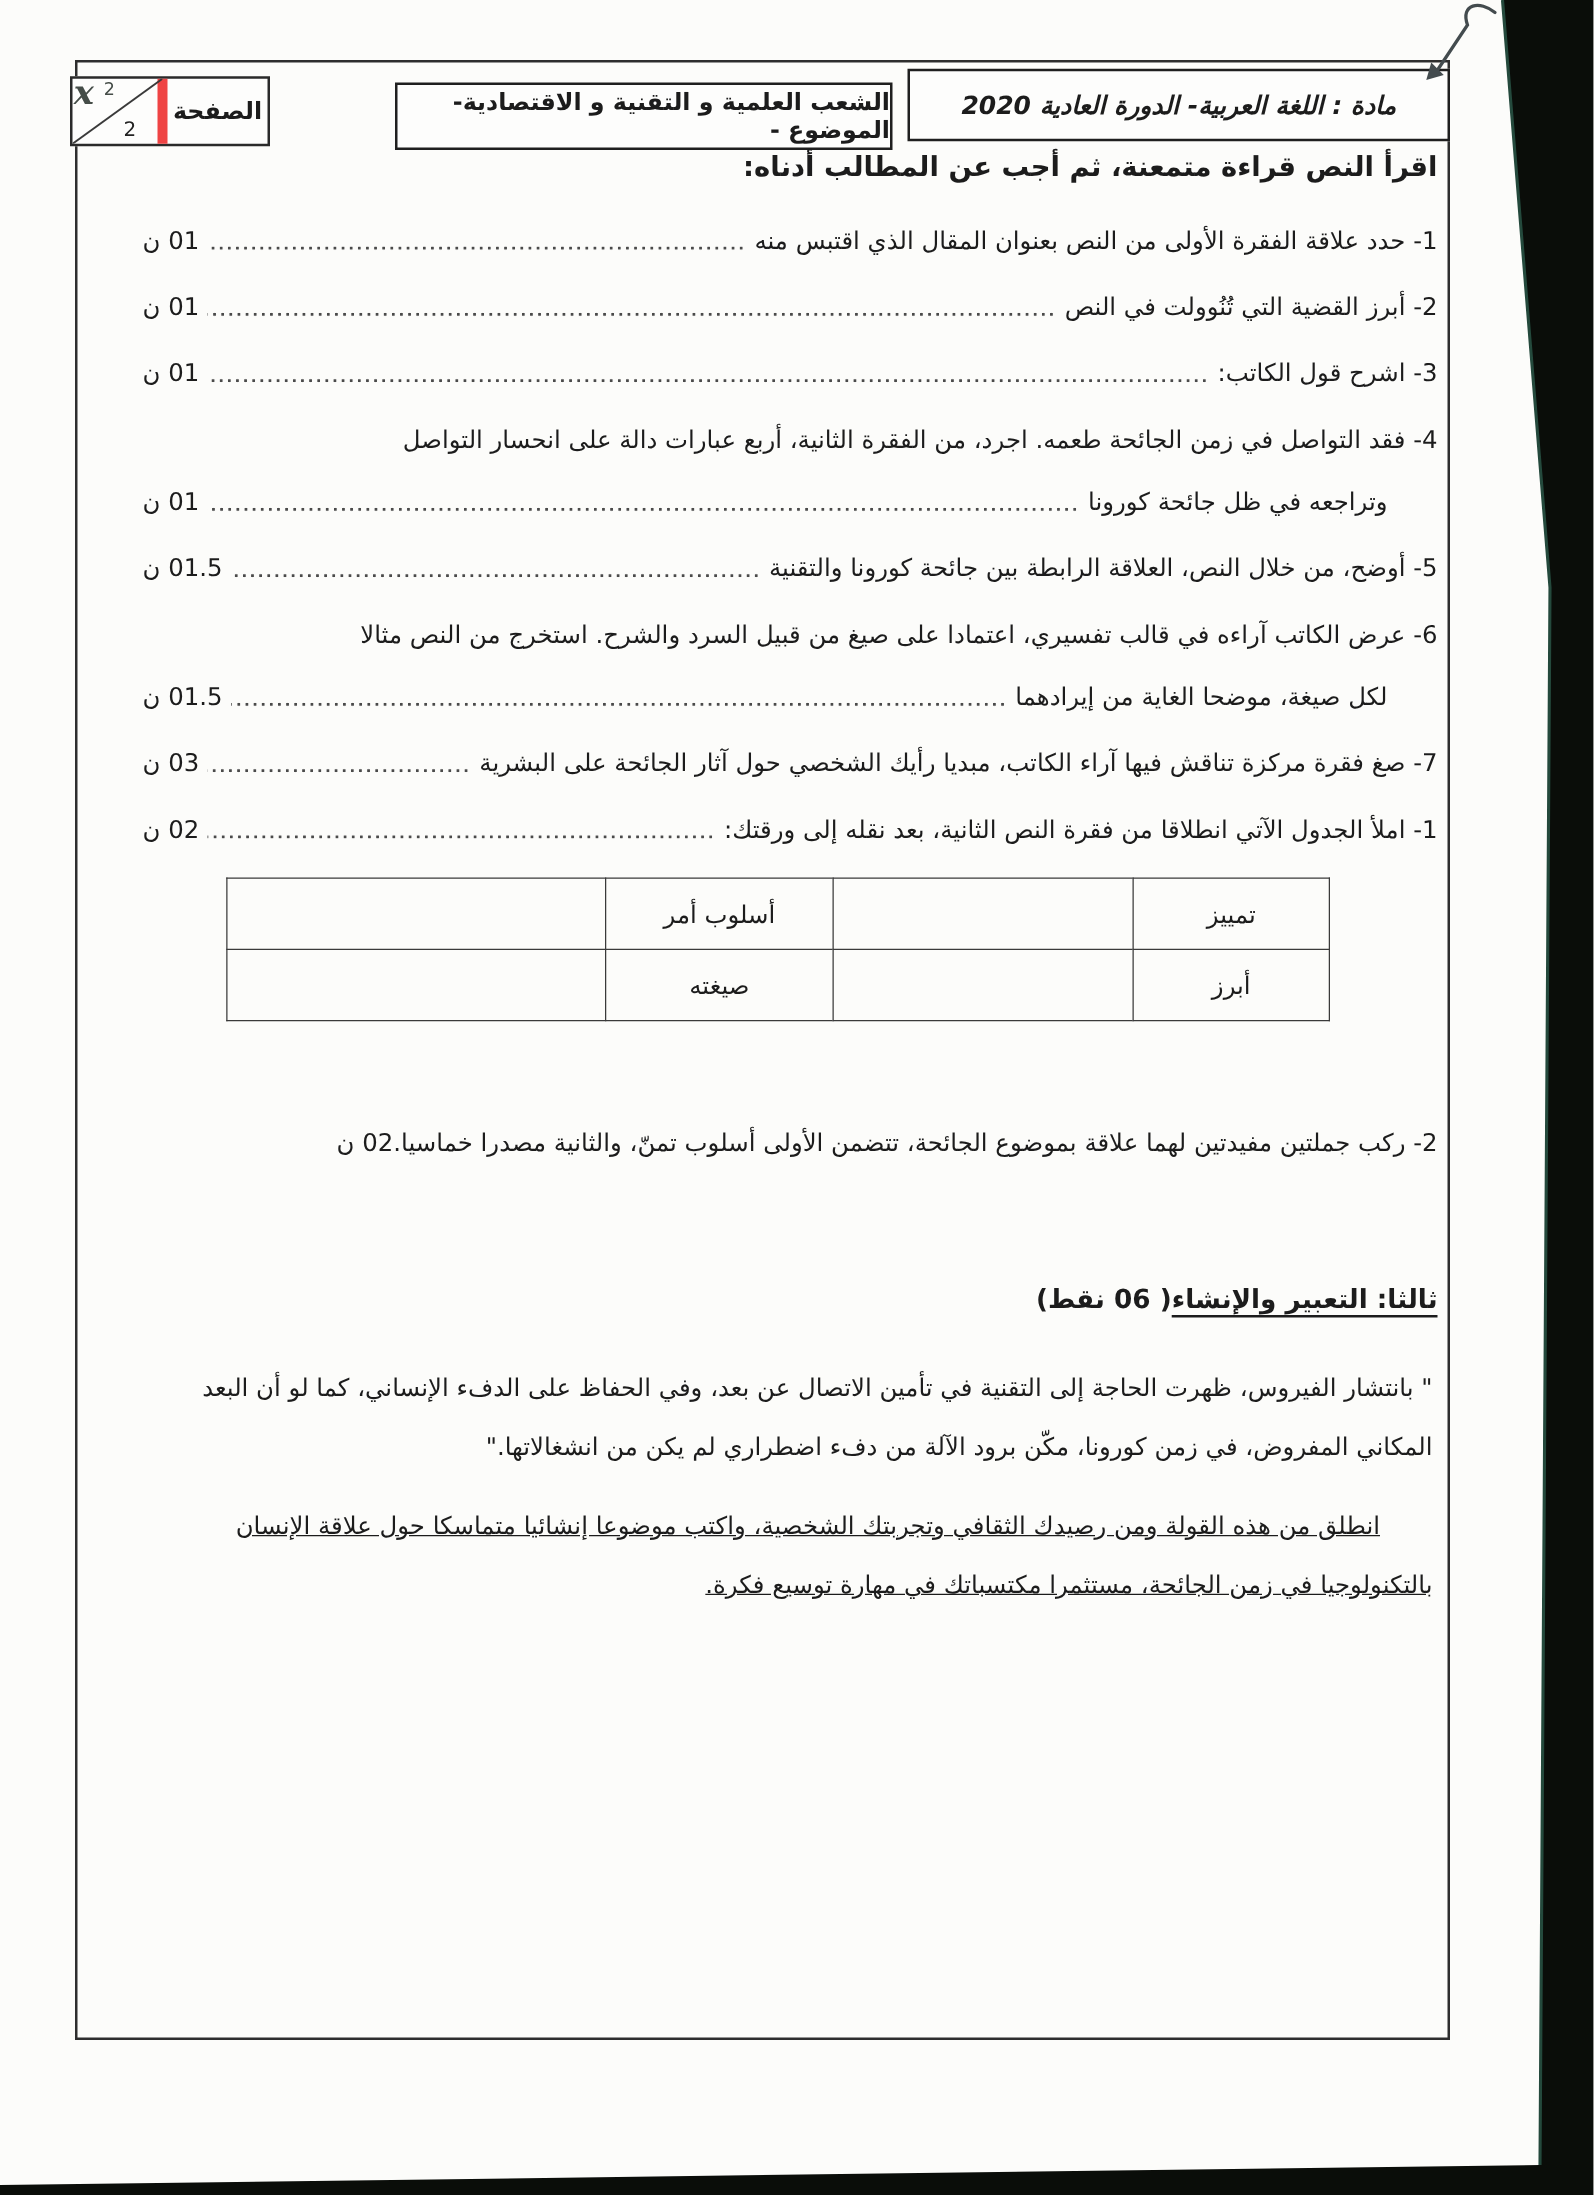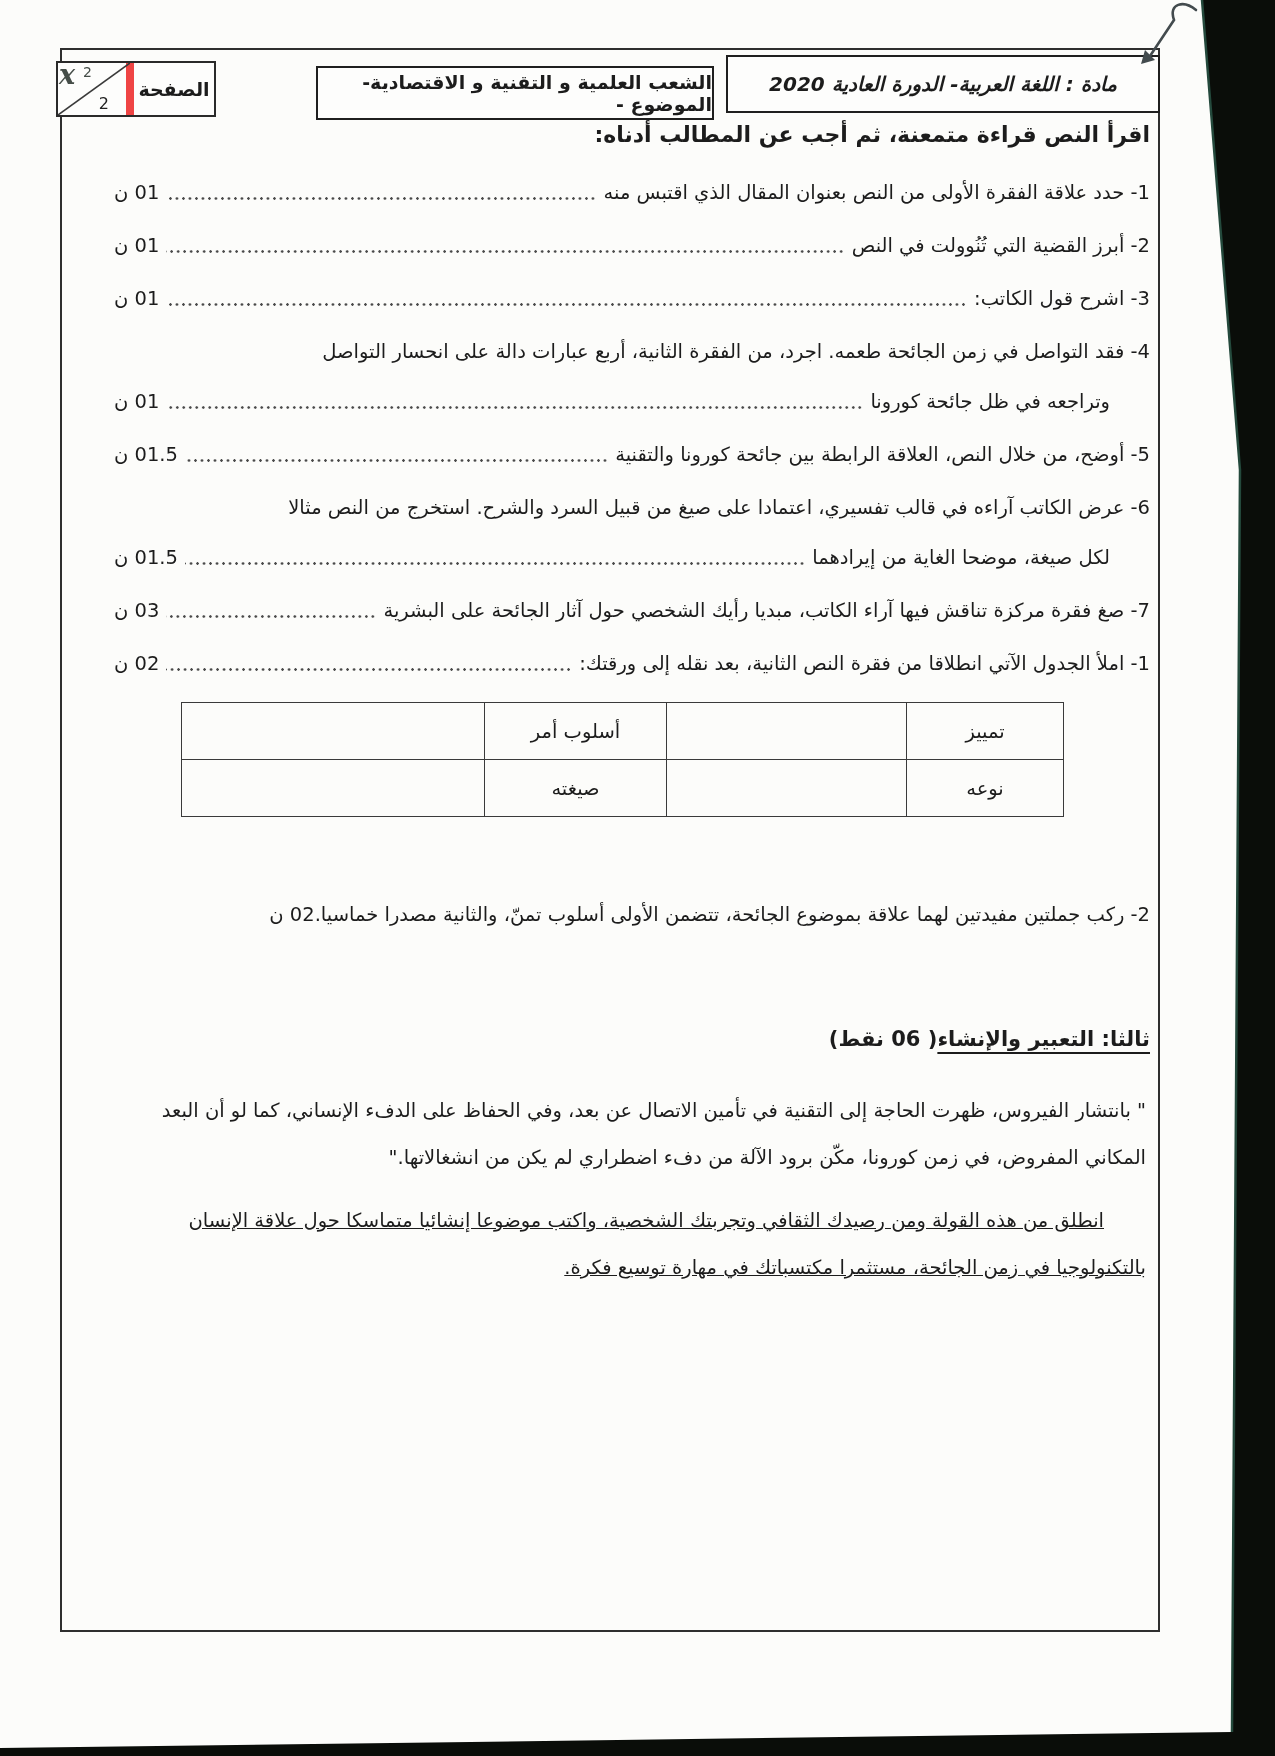--- a/index.html
+++ b/index.html
@@ -168,21 +168,21 @@
 
   <table class="lang-table">
     <tbody>
         <tr>
       <td class="c1">تمييز</td>
       <td class="c2"></td>
       <td class="c3">أسلوب أمر</td>
       <td class="c4"></td>
     </tr>
     <tr>
-      <td class="c1">نوعه</td>
+      <td class="c1">أبرز</td>
       <td class="c2"></td>
       <td class="c3">صيغته</td>
       <td class="c4"></td>
     </tr>
   </tbody>
     </table>
 
   <div class="q-line s2q2">
     <span class="q-text">2-  ركب جملتين مفيدتين لهما علاقة بموضوع الجائحة، تتضمن الأولى أسلوب تمنّ، والثانية مصدرا خماسيا.</span>
     <span class="score">02 ن</span>

